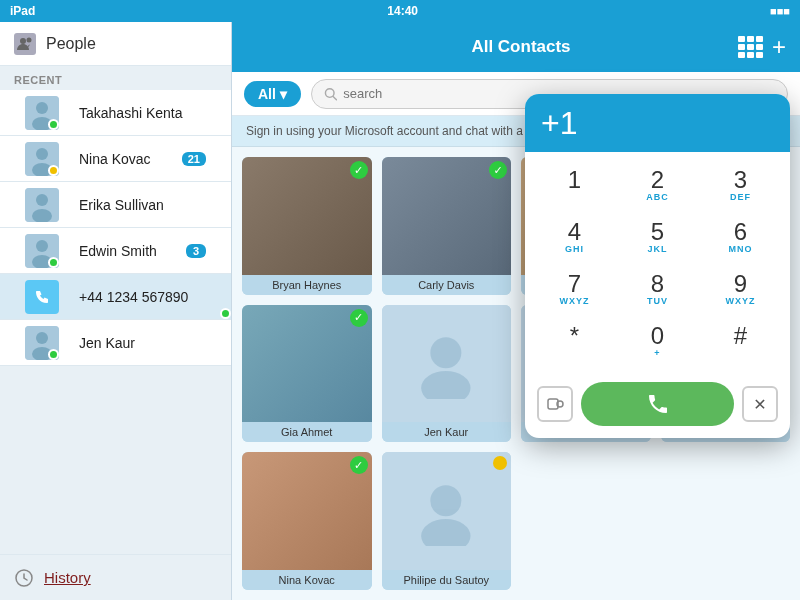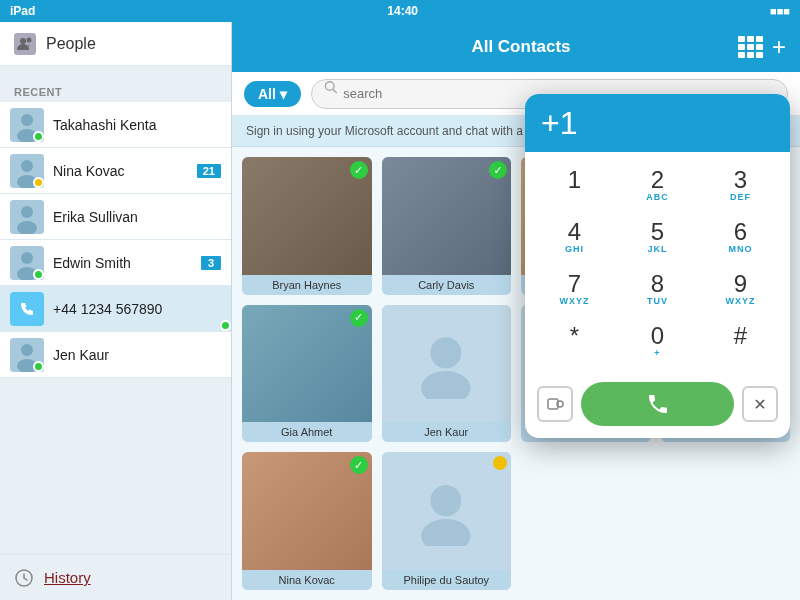--- a/index.html
+++ b/index.html
@@ -79,35 +79,35 @@
       background: #aab;
       border-radius: 3px;
       display: flex;
       align-items: center;
       justify-content: center;
     }
     .people-label { font-size: 16px; font-weight: 500; color: #333; }
 
     
     .recent-label {
-      padding: 20px 14px 4px;
+      padding: 8px 14px 4px;
       font-size: 11px;
       font-weight: 600;
       color: #888;
       text-transform: uppercase;
       letter-spacing: 0.5px;
     }
 
     
     .contact-item {
       height: 46px;
       display: flex;
       align-items: center;
-      padding: 0 10px;
-      gap: 9px;
+      padding: 0 25px;
+      gap: 20px;
       border-bottom: 1px solid #dde8ef;
       background: white;
       position: relative;
     }
     .contact-thumb {
       width: 34px;
       height: 34px;
       border-radius: 4px;
       background: #c0d8e8;
       flex-shrink: 0;
@@ -125,21 +125,21 @@
       border: 2px solid white;
     }
     .status-online { background: #2ecc40; }
     .status-away { background: #f0c000; }
     .contact-name { font-size: 14px; color: #222; flex: 1; }
     .badge {
       background: #1a9fd4;
       color: white;
       font-size: 11px;
       font-weight: 700;
-      border-radius: 1px;
+      border-radius: 6px;
       padding: 1px 6px;
       min-width: 20px;
       text-align: center;
     }
 
     
     .phone-item {
       background: #d8eaf4;
     }
     .phone-icon {
@@ -230,20 +230,21 @@
     .search-box {
       flex: 1;
       height: 30px;
       border: 1px solid #ccc;
       border-radius: 15px;
       padding: 0 12px;
       font-size: 13px;
       color: #888;
       background: #f5f5f5;
       display: flex;
+      align-items: center;
       gap: 6px;
     }
 
     
     .signin-banner {
       background: #d6edf8;
       padding: 8px 14px;
       font-size: 12px;
       color: #555;
       border-bottom: 1px solid #c8dde8;

